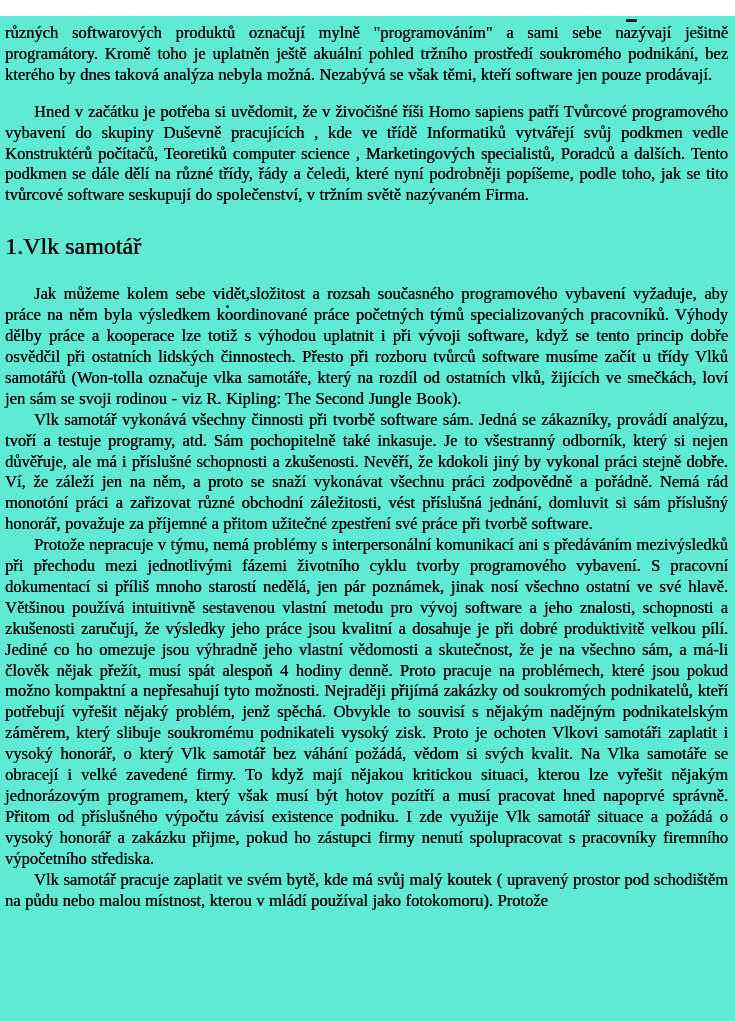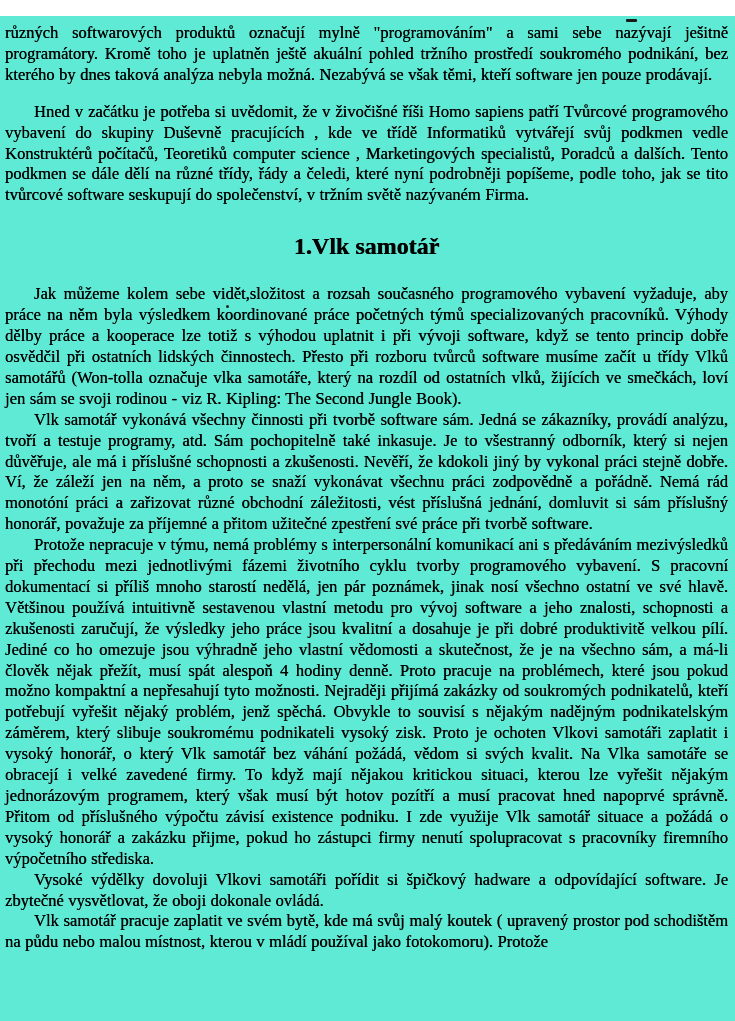--- a/index.html
+++ b/index.html
@@ -36,23 +36,22 @@
   .para.no-indent {
     text-indent: 0;
   }
   .para.gap-above {
     margin-top: 16px;
   }
   .section-heading {
     margin: 26px 0 24px 0;
     font-size: 24px;
     line-height: 28px;
-    font-weight: bold;
+    font-weight: normal;
     text-shadow: 0.45px 0.3px 0 rgba(0,0,0,0.9);
-    text-align: center;
   }
   
   .scan-dash {
     position: absolute;
     top: 3px;
     left: 626px;
     width: 11px;
     height: 3px;
     background: #1a1a1a;
     border-radius: 1px;
@@ -80,17 +79,16 @@
   <p class="para gap-above">Hned v začátku je potřeba si uvědomit, že v živočišné říši Homo sapiens patří Tvůrcové programového vybavení do skupiny Duševně pracujících , kde ve třídě Informatiků vytvářejí svůj podkmen vedle Konstruktérů počítačů, Teoretiků computer science , Marketingových specialistů, Poradců a dalších. Tento podkmen se dále dělí na různé třídy, řády a čeledi, které nyní podrobněji popíšeme, podle toho, jak se tito tvůrcové software seskupují do společenství, v tržním světě nazývaném Firma.</p>
 
   <h1 class="section-heading">1.Vlk samotář</h1>
 
   <p class="para">Jak můžeme kolem sebe vidět,složitost a rozsah současného programového vybavení vyžaduje, aby práce na něm byla výsledkem koordinované práce početných týmů specializovaných pracovníků. Výhody dělby práce a kooperace lze totiž s výhodou uplatnit i při vývoji software, když se tento princip dobře osvědčil při ostatních lidských činnostech. Přesto při rozboru tvůrců software musíme začít u třídy Vlků samotářů (Won-tolla označuje vlka samotáře, který na rozdíl od ostatních vlků, žijících ve smečkách, loví jen sám se svoji rodinou - viz R. Kipling: The Second Jungle Book).</p>
 
   <p class="para">Vlk samotář vykonává všechny činnosti při tvorbě software sám. Jedná se zákazníky, provádí analýzu, tvoří a testuje programy, atd. Sám pochopitelně také inkasuje. Je to všestranný odborník, který si nejen důvěřuje, ale má i příslušné schopnosti a zkušenosti. Nevěří, že kdokoli jiný by vykonal práci stejně dobře. Ví, že záleží jen na něm, a proto se snaží vykonávat všechnu práci zodpovědně a pořádně. Nemá rád monotóní práci a zařizovat různé obchodní záležitosti, vést příslušná jednání, domluvit si sám příslušný honorář, považuje za příjemné a přitom užitečné zpestření své práce při tvorbě software.</p>
 
   <p class="para">Protože nepracuje v týmu, nemá problémy s interpersonální komunikací ani s předáváním mezivýsledků při přechodu mezi jednotlivými fázemi životního cyklu tvorby programového vybavení. S pracovní dokumentací si příliš mnoho starostí nedělá, jen pár poznámek, jinak nosí všechno ostatní ve své hlavě. Většinou používá intuitivně sestavenou vlastní metodu pro vývoj software a jeho znalosti, schopnosti a zkušenosti zaručují, že výsledky jeho práce jsou kvalitní a dosahuje je při dobré produktivitě velkou pílí. Jediné co ho omezuje jsou výhradně jeho vlastní vědomosti a skutečnost, že je na všechno sám, a má-li člověk nějak přežít, musí spát alespoň 4 hodiny denně. Proto pracuje na problémech, které jsou pokud možno kompaktní a nepřesahují tyto možnosti. Nejraději přijímá zakázky od soukromých podnikatelů, kteří potřebují vyřešit nějaký problém, jenž spěchá. Obvykle to souvisí s nějakým nadějným podnikatelským záměrem, který slibuje soukromému podnikateli vysoký zisk. Proto je ochoten Vlkovi samotáři zaplatit i vysoký honorář, o který Vlk samotář bez váhání požádá, vědom si svých kvalit. Na Vlka samotáře se obracejí i velké zavedené firmy. To když mají nějakou kritickou situaci, kterou lze vyřešit nějakým jednorázovým programem, který však musí být hotov pozítří a musí pracovat hned napoprvé správně. Přitom od příslušného výpočtu závisí existence podniku. I zde využije Vlk samotář situace a požádá o vysoký honorář a zakázku přijme, pokud ho zástupci firmy nenutí spolupracovat s pracovníky firemního výpočetního střediska.</p>
 
-  <p class="para">Vysoké výdělky dovoluji Vlkovi samotáři pořídit si špičkový hadware a odpovídající software. Je zbytečné vysvětlovat, že oboji dokonale ovládá.</p>
 
   <p class="para">Vlk samotář pracuje zaplatit ve svém bytě, kde má svůj malý koutek ( upravený prostor pod schodištěm na půdu nebo malou místnost, kterou v mládí používal jako fotokomoru). Protože</p>
 
 </div>
 
 </body></html>

